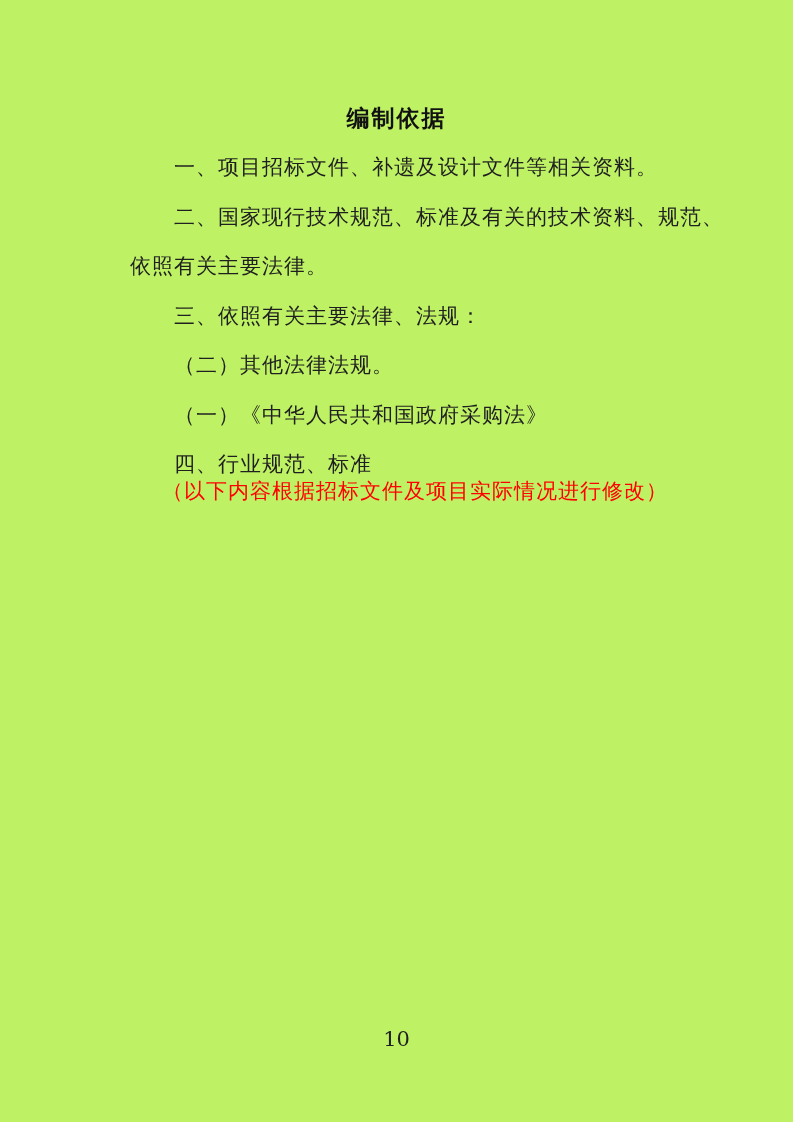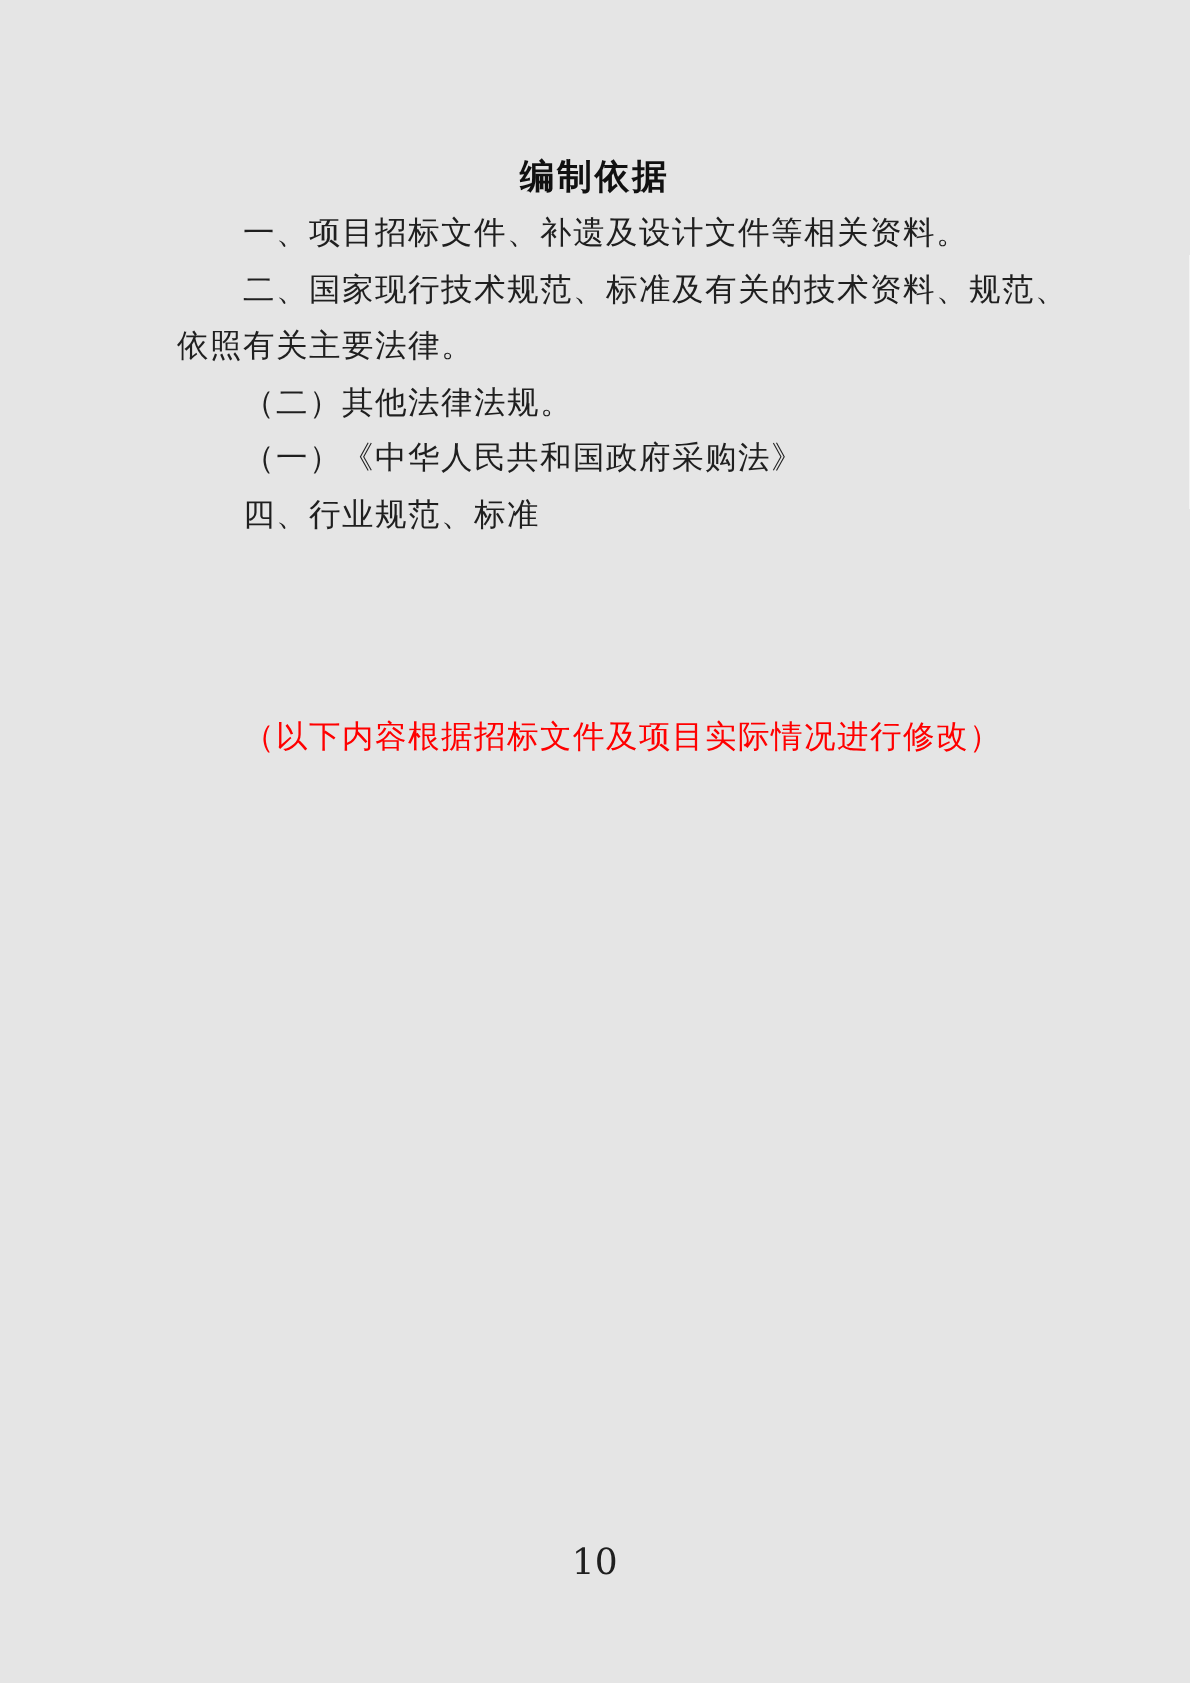--- a/index.html
+++ b/index.html
@@ -4,21 +4,21 @@
 <style>
   html, body {
     margin: 0;
     padding: 0;
     background: #ffffff;
   }
   .page {
     position: relative;
     width: 793px;
     height: 1122px;
-    background: #e5e5e5;
+    background: #bef264;
     overflow: hidden;
     font-family: "DejaVu Serif", "Liberation Serif", serif;
     color: #1f1f1f;
   }
   .doc-title {
     position: absolute;
     top: 100px;
     left: 0;
     right: 0;
     margin: 0;
@@ -34,21 +34,21 @@
     position: absolute;
     left: 118px;
     top: 137px;
     width: 560px;
   }
   .line {
     font-size: 21px;
     line-height: 37.5px;
     letter-spacing: 1px;
     white-space: nowrap;
-    margin: 0;
+    margin: 12px;
   }
   .line.indent {
     text-indent: 44px;
   }
   .note-line {
     position: absolute;
     left: 118px;
     top: 473px;
     font-size: 21px;
     line-height: 37.5px;
@@ -56,36 +56,37 @@
     text-indent: 44px;
     white-space: nowrap;
     color: #ff0000;
   }
   .page-footer {
     position: absolute;
     top: 1029px;
     left: 0;
     right: 0;
     text-align: center;
-    font-size: 24px;
+    font-size: 21px;
     line-height: 1;
     color: #1f1f1f;
   }
 </style>
 </head>
 <body>
 
 <div class="page">
 
   <h1 class="doc-title">编制依据</h1>
 
   <div class="content">
     <p class="line indent">一、项目招标文件、补遗及设计文件等相关资料。</p>
     <p class="line indent">二、国家现行技术规范、标准及有关的技术资料、规范、</p>
     <p class="line">依照有关主要法律。</p>
+    <p class="line indent">三、依照有关主要法律、法规：</p>
     <p class="line indent">（二）其他法律法规。</p>
     <p class="line indent">（一）《中华人民共和国政府采购法》</p>
     <p class="line indent">四、行业规范、标准</p>
   </div>
 
   <div class="note-line">（以下内容根据招标文件及项目实际情况进行修改）</div>
 
   <div class="page-footer">10</div>
 
 </div>

